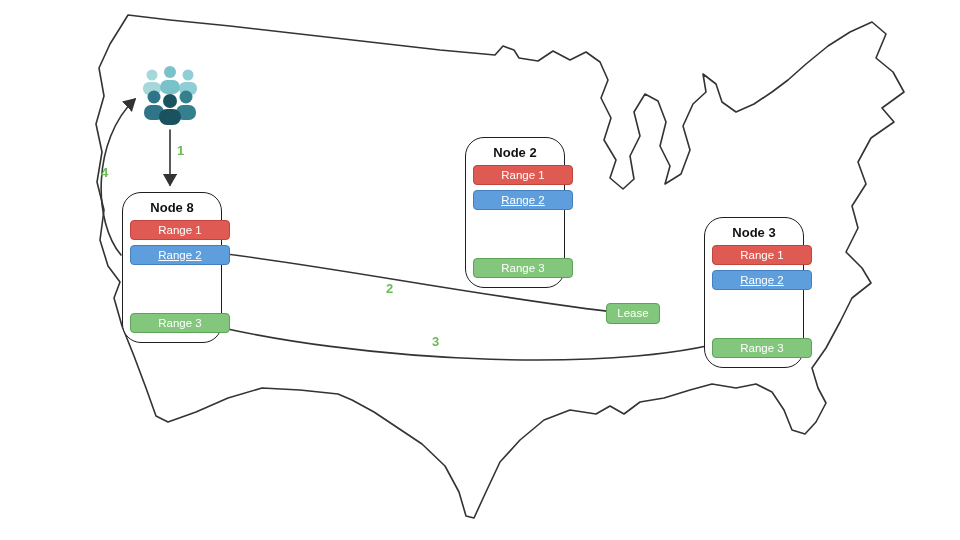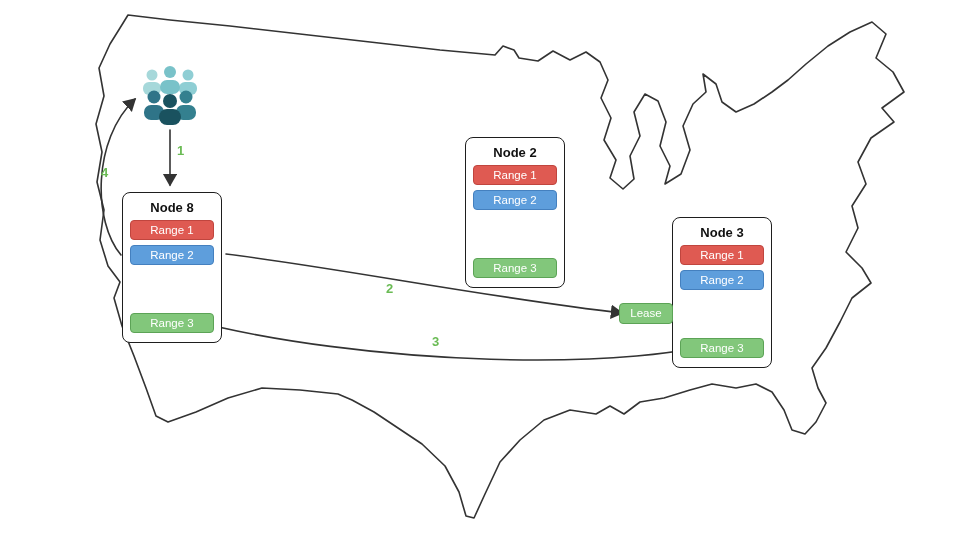--- a/index.html
+++ b/index.html
@@ -22,50 +22,50 @@
     stroke-width: 1.6;
     stroke-linejoin: round;
     stroke-linecap: round;
   }
   .map { fill: #ffffff; }
   .node-card {
     position: absolute;
     width: 100px;
     background: #ffffff;
     border: 1.5px solid #1e1e1e;
-    border-radius: 8px;
+    border-radius: 19px;
     padding: 7px 7px 9px 7px;
     box-sizing: border-box;
     text-align: center;
   }
   .node-title {
     font-weight: bold;
     font-size: 13px;
     color: #111111;
     line-height: 15px;
     margin-bottom: 4px;
   }
   .badge {
-    width: 84px;
+    width: 100px;
     height: 20px;
     line-height: 18px;
     margin: 5px auto 0 auto;
     border-radius: 4px;
     color: #ffffff;
     font-size: 11.5px;
     border: 1px solid transparent;
     box-sizing: border-box;
     text-align: center;
   }
   .badge.r1 { background: var(--range1, #df5a52); border-color: var(--range1-border, #c0453e); }
-  .badge.r2 { background: var(--range2, #5e9edc); border-color: var(--range2-border, #4480bf); }
+  .badge.r2 { background: var(--range2, #5e9edc); border-color: var(--range2-border, #4480bf); text-decoration: underline; }
   .badge.r3 { background: var(--range3, #82c77b); border-color: var(--range3-border, #5ca356); margin-top: 48px; }
   .lease-badge {
     position: absolute;
-    left: 619px; top: 303px;
+    left: 606px; top: 303px;
     width: 54px; height: 21px;
     line-height: 19px;
     background: var(--range3, #82c77b);
     border: 1px solid var(--range3-border, #5ca356);
     border-radius: 4px;
     color: #ffffff;
     font-size: 11.5px;
     text-align: center;
     box-sizing: border-box;
   }
@@ -148,21 +148,21 @@
     <div class="badge r3">Range 3</div>
   </div>
 
   <div class="node-card" style="left:465px; top:137px;">
     <div class="node-title">Node 2</div>
     <div class="badge r1">Range 1</div>
     <div class="badge r2">Range 2</div>
     <div class="badge r3">Range 3</div>
   </div>
 
-  <div class="node-card" style="left:672px; top:217px;">
+  <div class="node-card" style="left:704px; top:217px;">
     <div class="node-title">Node 3</div>
     <div class="badge r1">Range 1</div>
     <div class="badge r2">Range 2</div>
     <div class="badge r3">Range 3</div>
   </div>
 
   <div class="lease-badge">Lease</div>
 
   <span class="step-label" style="left:177px; top:143px;">1</span>
   <span class="step-label" style="left:386px; top:281px;">2</span>

